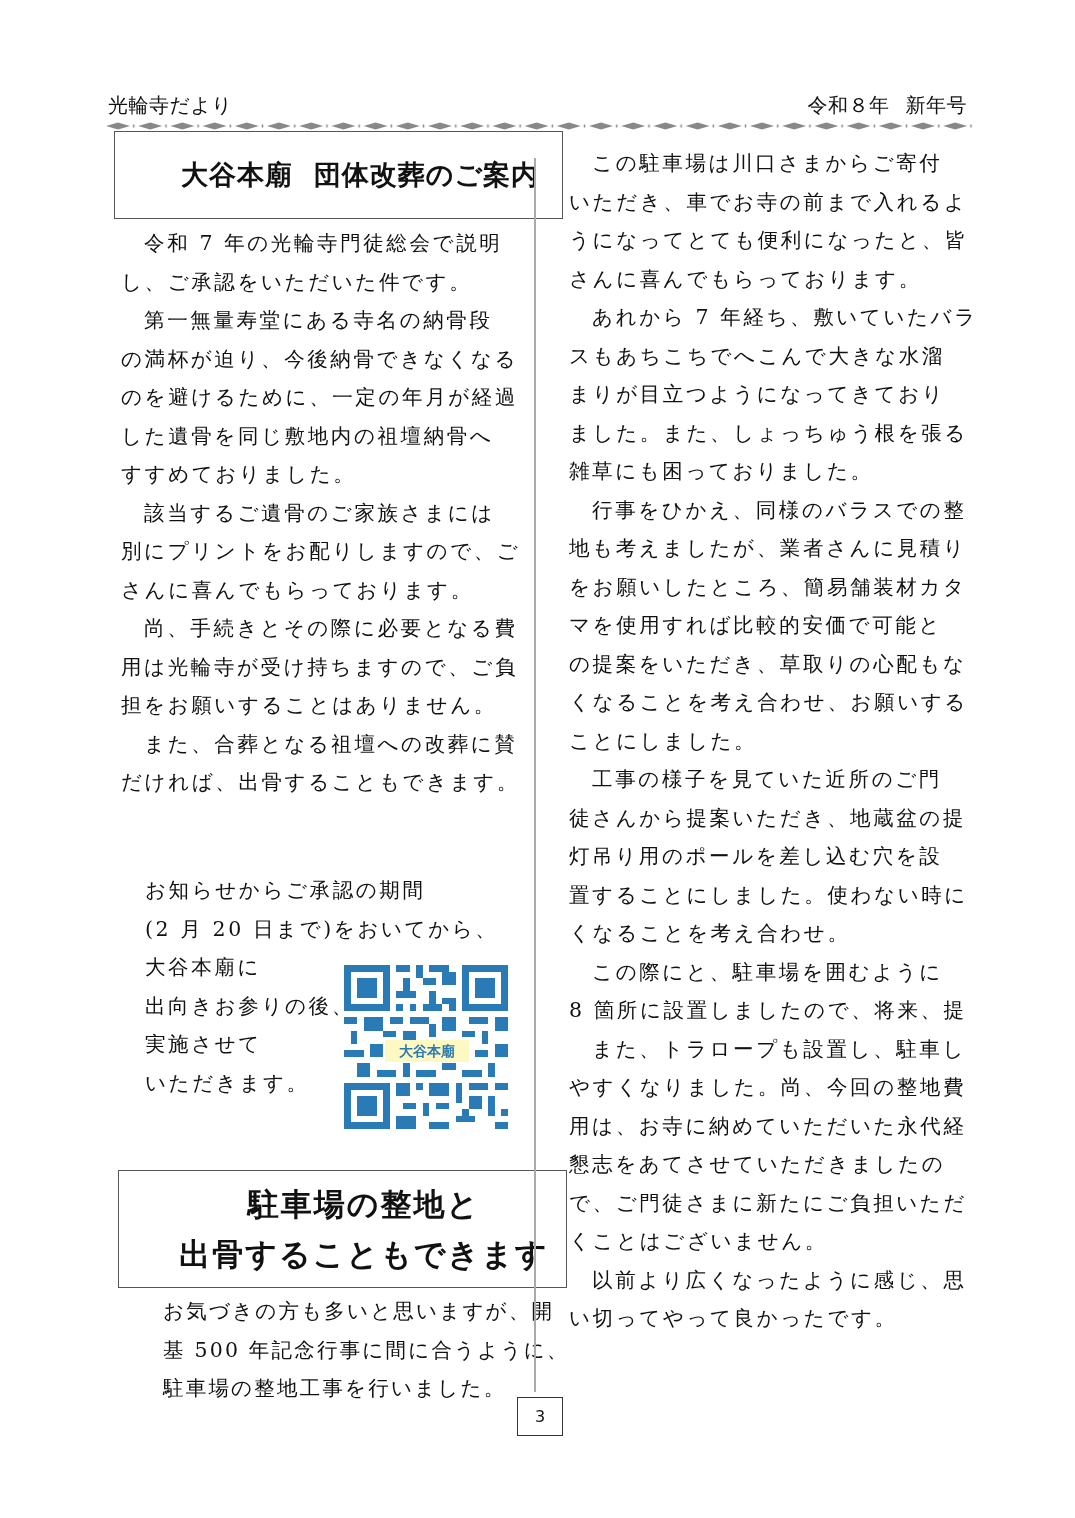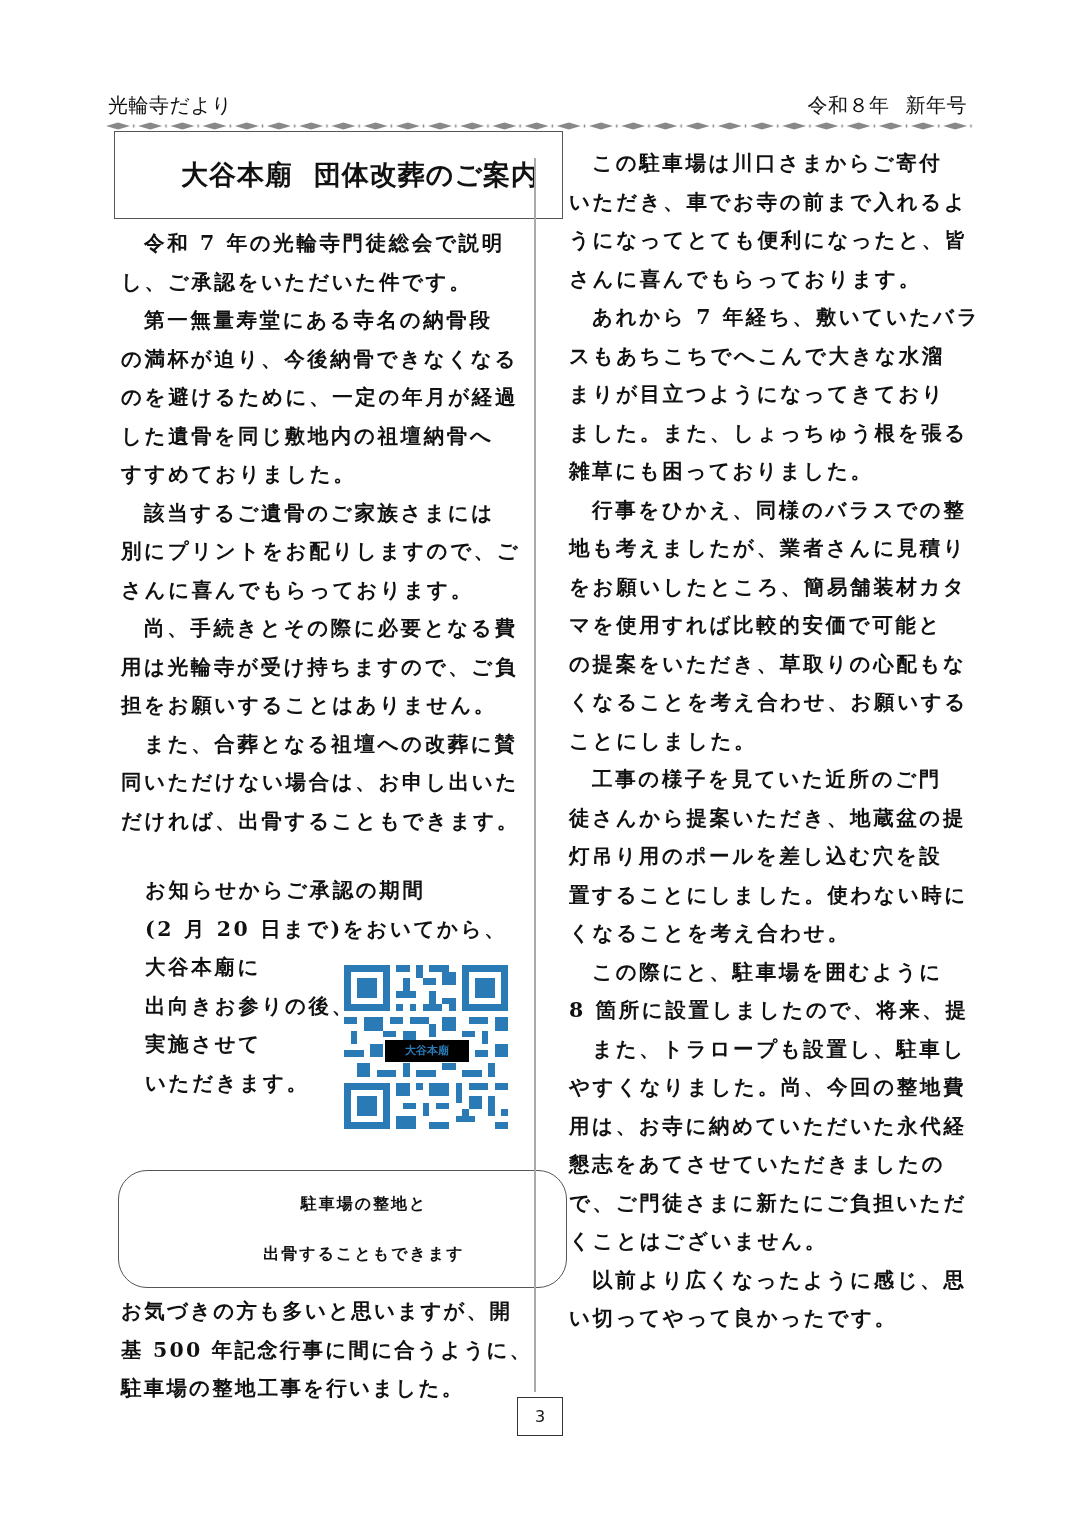--- a/index.html
+++ b/index.html
@@ -23,44 +23,44 @@
   }
   .ornament svg { display: block; }
 
   .title-box {
     position: absolute; border: 1.5px solid #555; background: #fff;
     display: flex; flex-direction: column; align-items: center; justify-content: center;
     font-family: "DejaVu Sans", "Liberation Sans", sans-serif;
     font-weight: bold; color: #111; padding-left: 43px;
   }
   .title1 { left: 114px; top: 131px; width: 404px; height: 86px; font-size: 27px; letter-spacing: 1px; }
-  .title2 { left: 118px; top: 1170px; width: 404px; height: 116px; font-size: 16px; letter-spacing: 2px; line-height: 50px; font-family: "DejaVu Serif", "Liberation Serif", serif; border-radius: 29px; }
+  .title2 { left: 118px; top: 1170px; width: 404px; height: 116px; font-size: 31px; letter-spacing: 2px; line-height: 50px; font-family: "DejaVu Serif", "Liberation Serif", serif; }
 
   .col {
     position: absolute; font-size: 20.5px; line-height: 38.5px; letter-spacing: 2.6px;
     white-space: nowrap;
   }
-  .col .line { display: block; height: 38.5px; font-weight: bold; }
+  .col .line { display: block; height: 38.5px; }
   .col-left-1 { left: 121px; top: 224px; }
   .col-left-2 { left: 145px; top: 871px; }
   .col-left-3 { left: 121px; top: 1292px; }
   .col-right { left: 569px; top: 144px; }
 
   .divider {
     position: absolute; left: 534px; top: 158px; width: 2px; height: 1234px;
     background: #aaa;
   }
 
   .qr {
     position: absolute; left: 344px; top: 965px; width: 164px; height: 164px;
   }
   .qr-label {
     position: absolute; left: 385px; top: 1040px; width: 84px; height: 22px;
-    background: #000000; color: #2a7ab5; font-family: "DejaVu Sans", "Liberation Sans", sans-serif;
-    font-weight: bold; font-size: 11px; text-align: center; line-height: 22px;
+    background: #fef9c3; color: #2a7ab5; font-family: "DejaVu Sans", "Liberation Sans", sans-serif;
+    font-weight: bold; font-size: 14px; text-align: center; line-height: 22px;
   }
 
   .page-num {
     position: absolute; left: 517px; top: 1397px; width: 44px; height: 37px;
     border: 1.5px solid #333; display: flex; align-items: center; justify-content: center;
     font-family: "DejaVu Sans", "Liberation Sans", sans-serif; font-size: 16px;
   }
 </style>
 </head>
 <body>
@@ -94,21 +94,20 @@
   <span class="line">のを避けるために、一定の年月が経過</span>
   <span class="line">した遺骨を同じ敷地内の祖壇納骨へ</span>
   <span class="line">すすめておりました。</span>
   <span class="line">　該当するご遺骨のご家族さまには</span>
   <span class="line">別にプリントをお配りしますので、ご</span>
   <span class="line">さんに喜んでもらっております。</span>
   <span class="line">　尚、手続きとその際に必要となる費</span>
   <span class="line">用は光輪寺が受け持ちますので、ご負</span>
   <span class="line">担をお願いすることはありません。</span>
   <span class="line">　また、合葬となる祖壇への改葬に賛</span>
-  <span class="line">同いただけない場合は、お申し出いた</span>
   <span class="line">だければ、出骨することもできます。</span>
 </div>
 
 <div class="col col-left-2">
   <span class="line">お知らせからご承認の期間</span>
   <span class="line">(2 月 20 日まで)をおいてから、</span>
   <span class="line">大谷本廟に</span>
   <span class="line">出向きお参りの後、</span>
   <span class="line">実施させて</span>
   <span class="line">いただきます。</span>
@@ -176,21 +175,21 @@
       <rect x="24" y="22" width="1" height="1"></rect>
   </g>
 </svg>
 <div class="qr-label">大谷本廟</div>
 
 <div class="title-box title2">
   <span>駐車場の整地と</span>
   <span>出骨することもできます</span>
 </div>
 
-<div class="col col-left-3" style="letter-spacing:2.2px;">
+<div class="col col-left-3" style="letter-spacing:2.2px;margin-left:42px;">
   <span class="line">お気づきの方も多いと思いますが、開</span>
   <span class="line">基 500 年記念行事に間に合うように、</span>
   <span class="line">駐車場の整地工事を行いました。</span>
 </div>
 
 <div class="divider"></div>
 
 <div class="col col-right">
   <span class="line">　この駐車場は川口さまからご寄付</span>
   <span class="line">いただき、車でお寺の前まで入れるよ</span>

